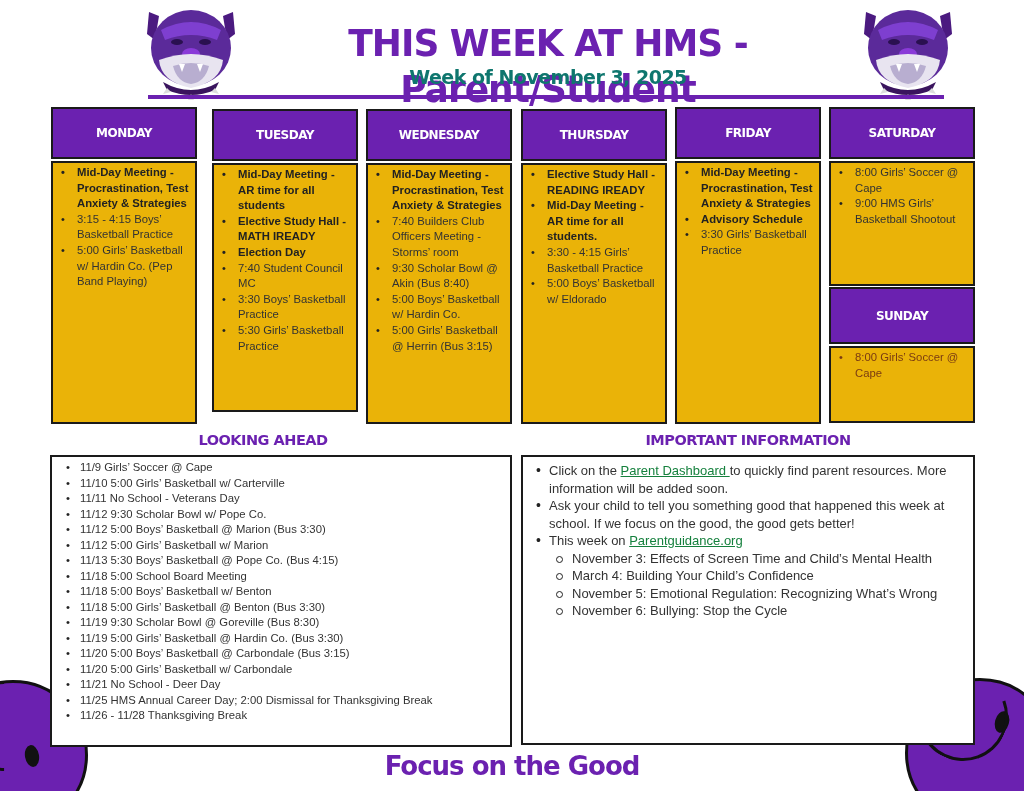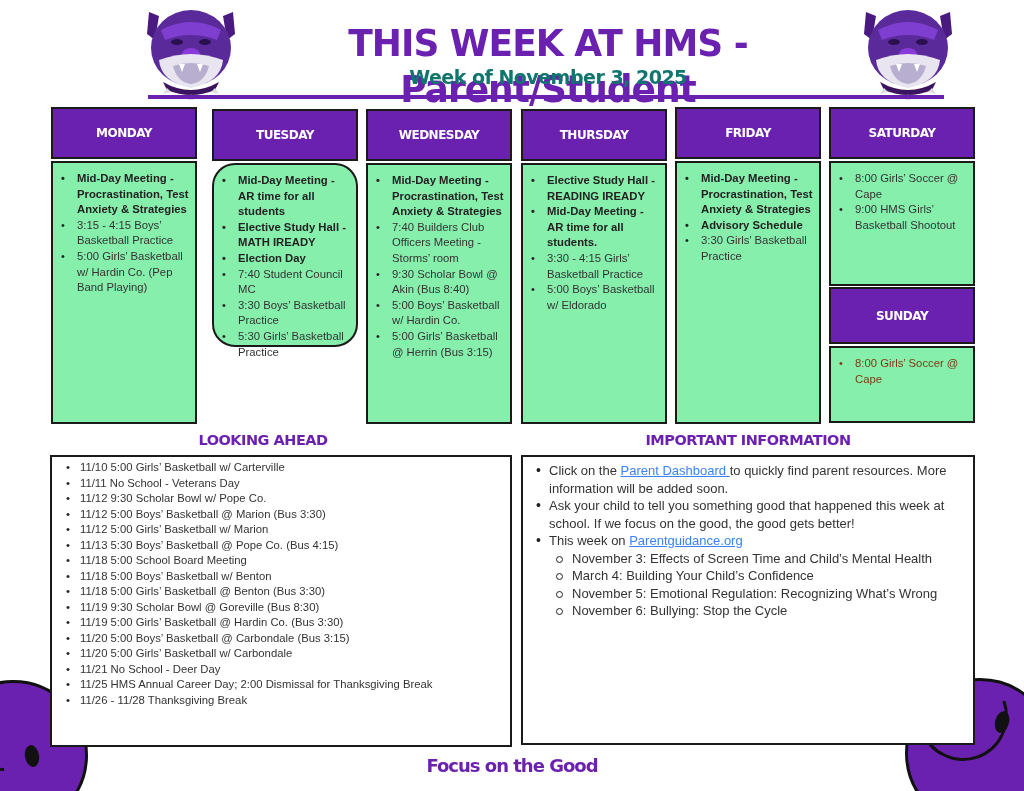--- a/index.html
+++ b/index.html
@@ -31,22 +31,22 @@
   .smiley.left .mouth { left: 18px; top: -2px; transform: rotate(45deg); border-right-color: transparent; border-bottom-color: #111; border-left-color: #111; }
   .smiley.right .eye { left: 87px; top: 30px; transform: rotate(15deg); }
   .smiley.right .mouth { left: 10px; top: -10px; transform: rotate(25deg); }
 
   
   .day-col { position: absolute; top: 107px; width: 146px; }
   .day-header { height: 52px; background: #6b21b0; border: 2px solid #1a1a1a;
                 display: flex; align-items: center; justify-content: center;
                 color: #ffffff; font-family: "DejaVu Sans", sans-serif; font-weight: bold;
                 font-size: 12px; letter-spacing: -0.5px; }
-  .day-body { background: #86efac; border: 2px solid #1a1a1a; border-top-width: 2px; margin-top: 2px;
-              padding: 8px 4px 4px 4px; }
+  .day-body { background: #eab308; border: 2px solid #1a1a1a; border-top-width: 2px; margin-top: 2px;
+              padding: 2px 4px 4px 4px; }
   .day-body ul { list-style: none; }
   .day-body li { position: relative; padding-left: 20px; font-size: 11.3px; line-height: 15.6px; color: #333; }
   .day-body li::before { content: "\2022"; position: absolute; left: 4px; top: 0; font-size: 11px; color: #222; }
   .day-body li.bold { font-weight: bold; color: #222; }
   .day-body li.brown { color: #7a3b12; }
   .day-body li.brown::before { color: #7a3b12; }
 
   
   .section-title { position: absolute; font-family: "DejaVu Sans", sans-serif; font-weight: bold;
                    font-size: 14.5px; color: #6b21b0; letter-spacing: -0.5px; text-align: center; }
@@ -59,24 +59,24 @@
   .looking-box li::before { content: "\2022"; position: absolute; left: 8px; top: 0; color: #222; }
 
   .info-box { left: 521px; top: 455px; width: 454px; height: 290px; padding: 5px 8px; }
   .info-box ul.top { list-style: none; }
   .info-box ul.top > li { position: relative; padding-left: 18px; font-size: 13px; line-height: 17.5px; color: #333; }
   .info-box ul.top > li::before { content: "\2022"; position: absolute; left: 5px; top: 0; font-size: 14px; color: #222; }
   .info-box ul.sub { list-style: none; }
   .info-box ul.sub li { position: relative; padding-left: 23px; font-size: 13px; line-height: 17.5px; color: #333; }
   .info-box ul.sub li::before { content: ""; position: absolute; left: 7px; top: 6px; width: 5px; height: 5px;
                                 border: 1.2px solid #222; border-radius: 50%; }
-  .link { text-decoration: underline; color: #3b82f6; cursor: pointer; }
+  .link { text-decoration: underline; color: #15803d; cursor: pointer; }
 
   .footer { position: absolute; left: 0; top: 746px; width: 1024px; text-align: center;
-            font-family: "DejaVu Sans", sans-serif; font-weight: bold; font-size: 18px; color: #6b21b0;
+            font-family: "DejaVu Sans", sans-serif; font-weight: bold; font-size: 26px; color: #6b21b0;
             letter-spacing: -1px; line-height: 40px; }
 </style>
 </head>
 <body>
 
 <div class="smiley left">
   <div class="eye"></div>
   <div class="mouth"></div>
 </div>
 <div class="smiley right">
@@ -130,21 +130,21 @@
     <ul>
       <li class="bold">Mid-Day Meeting - Procrastination, Test Anxiety &amp; Strategies</li>
       <li>3:15 - 4:15 Boys’ Basketball Practice</li>
       <li>5:00 Girls’ Basketball w/ Hardin Co. (Pep Band Playing)</li>
     </ul>
   </div>
 </div>
 
 <div class="day-col" style="left:212px; top:109px;">
   <div class="day-header">TUESDAY</div>
-  <div class="day-body" style="height:184px;border-radius:23px;">
+  <div class="day-body" style="height:249px;">
     <ul>
       <li class="bold">Mid-Day Meeting - AR time for all students</li>
       <li class="bold">Elective Study Hall - MATH IREADY</li>
       <li class="bold">Election Day</li>
       <li>7:40 Student Council MC</li>
       <li>3:30 Boys’ Basketball Practice</li>
       <li>5:30 Girls’ Basketball Practice</li>
     </ul>
   </div>
 </div>
@@ -202,20 +202,21 @@
       <li class="brown">8:00 Girls’ Soccer @ Cape</li>
     </ul>
   </div>
 </div>
 
 <div class="section-title" style="left:51px; top:432px; width:424px;">LOOKING AHEAD</div>
 <div class="section-title" style="left:521px; top:432px; width:454px;">IMPORTANT INFORMATION</div>
 
 <div class="box looking-box">
   <ul>
+    <li>11/9 Girls’ Soccer @ Cape</li>
     <li>11/10 5:00 Girls’ Basketball w/ Carterville</li>
     <li>11/11 No School - Veterans Day</li>
     <li>11/12 9:30 Scholar Bowl w/ Pope Co.</li>
     <li>11/12 5:00 Boys’ Basketball @ Marion (Bus 3:30)</li>
     <li>11/12 5:00 Girls’ Basketball w/ Marion</li>
     <li>11/13 5:30 Boys’ Basketball @ Pope Co. (Bus 4:15)</li>
     <li>11/18 5:00 School Board Meeting</li>
     <li>11/18 5:00 Boys’ Basketball w/ Benton</li>
     <li>11/18 5:00 Girls’ Basketball @ Benton (Bus 3:30)</li>
     <li>11/19 9:30 Scholar Bowl @ Goreville (Bus 8:30)</li>

